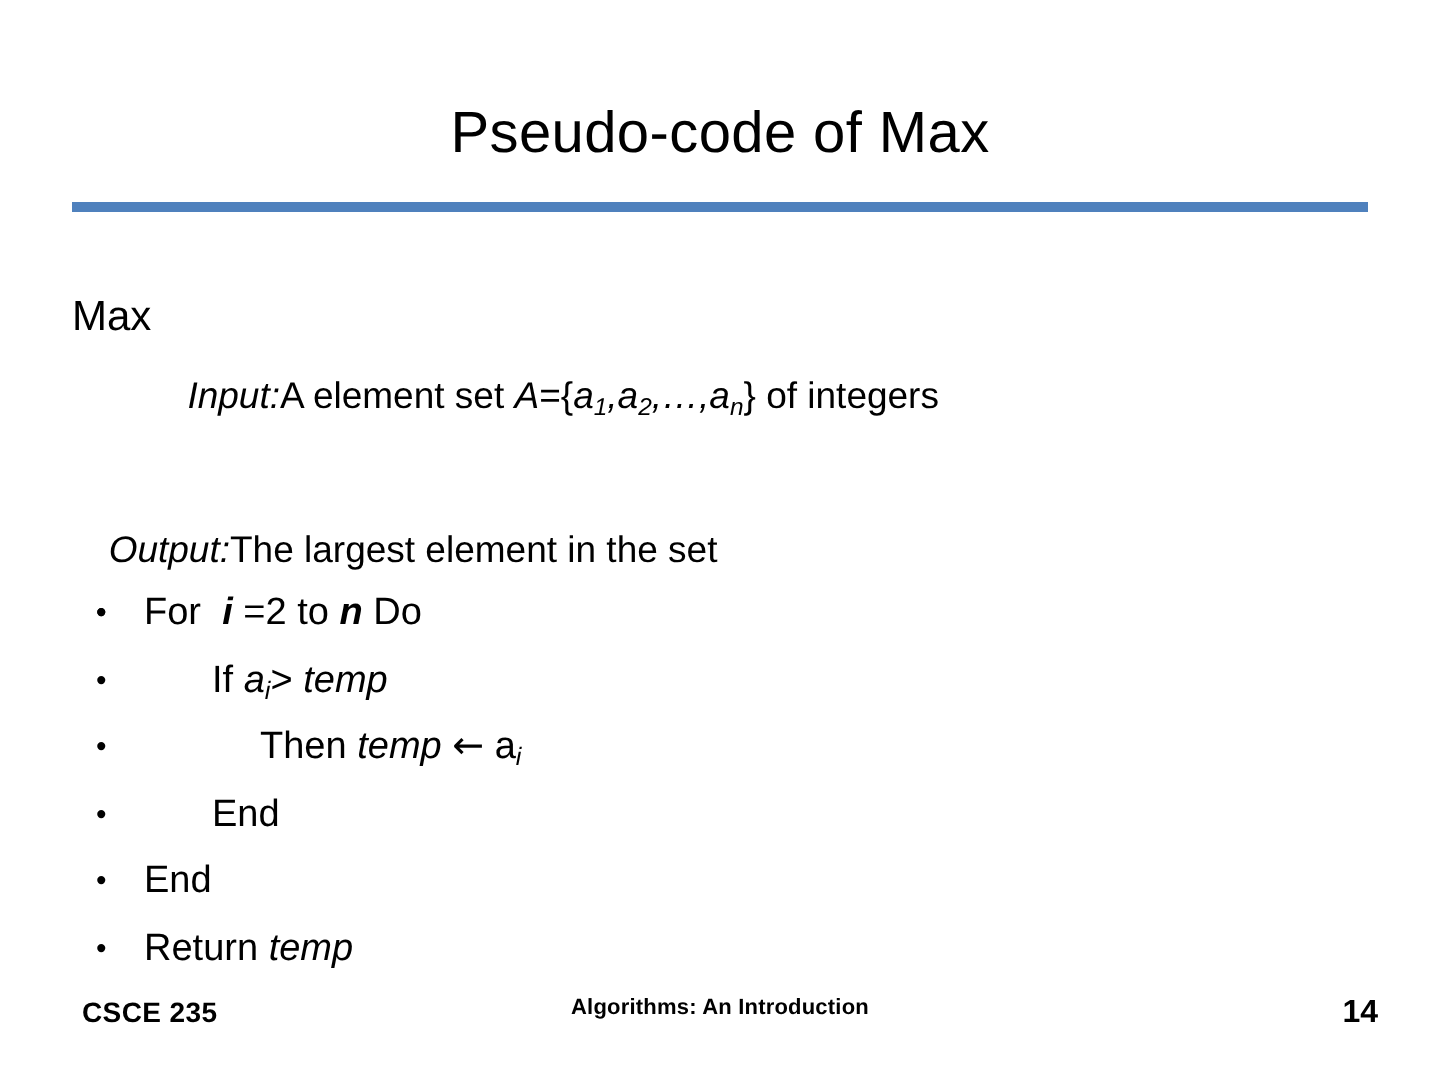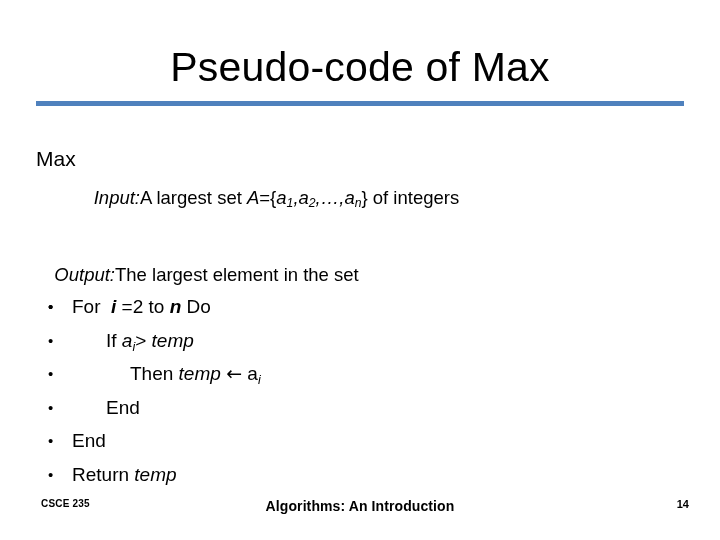--- a/index.html
+++ b/index.html
@@ -23,21 +23,21 @@
     height: 540px;
   }
 
   
   .slide-title {
     position: absolute;
     left: 36px;
     top: 48px;
     width: 648px;
     text-align: center;
-    font-size: 41px;
+    font-size: 29px;
     line-height: 38px;
     font-weight: 400;
     letter-spacing: 0.2px;
     color: #000000;
     white-space: nowrap;
   }
 
   
   .title-rule {
     position: absolute;
@@ -130,57 +130,57 @@
     position: absolute;
     left: 0;
     top: 498px;
     width: 720px;
     height: 22px;
   }
   .footer-left {
     position: absolute;
     left: 41px;
     top: 0;
-    font-size: 10px;
+    font-size: 14px;
     font-weight: bold;
     letter-spacing: 0.2px;
   }
   .footer-center {
     position: absolute;
     left: 0;
     top: 0;
     width: 720px;
     text-align: center;
-    font-size: 14px;
+    font-size: 11px;
     font-weight: bold;
     letter-spacing: 0.1px;
   }
   .footer-right {
     position: absolute;
     right: 31px;
     top: 0;
-    font-size: 11px;
+    font-size: 16px;
     font-weight: bold;
   }
 </style>
 </head>
 <body>
 
 <div class="slide">
 
   <div class="slide-title">Pseudo-code of Max</div>
 
   <div class="title-rule"></div>
 
   <div class="body-area">
 
     <div class="line line-head">Max</div>
 
     <div class="line io-line">
-      <span class="lbl lbl-input">Input:</span><span>A largest set </span><span class="it">A</span><span>={</span><span class="it">a</span><sub class="it">1</sub><span class="it">,</span><span class="it">a</span><sub class="it">2</sub><span class="it">,…,</span><span class="it">a</span><sub class="it">n</sub><span>} of integers</span>
+      <span class="lbl lbl-input">Input:</span><span>A element set </span><span class="it">A</span><span>={</span><span class="it">a</span><sub class="it">1</sub><span class="it">,</span><span class="it">a</span><sub class="it">2</sub><span class="it">,…,</span><span class="it">a</span><sub class="it">n</sub><span>} of integers</span>
     </div>
 
     <div class="line io-line">
       <span class="lbl lbl-output">Output:</span><span>The largest element in the set</span>
     </div>
 
     <div id="steps-container">
         <div class="bullet-line ind-0"><span class="dot">•</span></div>
         <div class="bullet-line ind-0"><span class="dot">•</span><span class="txt"><span class="bd">For</span><span>&nbsp; </span><span class="bdit">i</span><span class="bd"> =2 </span><span class="bd">to</span><span> </span><span class="bdit">n</span><span class="bd"> Do</span></span></div>
         <div class="bullet-line ind-1"><span class="dot">•</span><span class="txt"><span class="bd">If</span><span> </span><span class="it">a</span><sub class="it">i</sub><span>&gt; </span><span class="it">temp</span></span></div>

